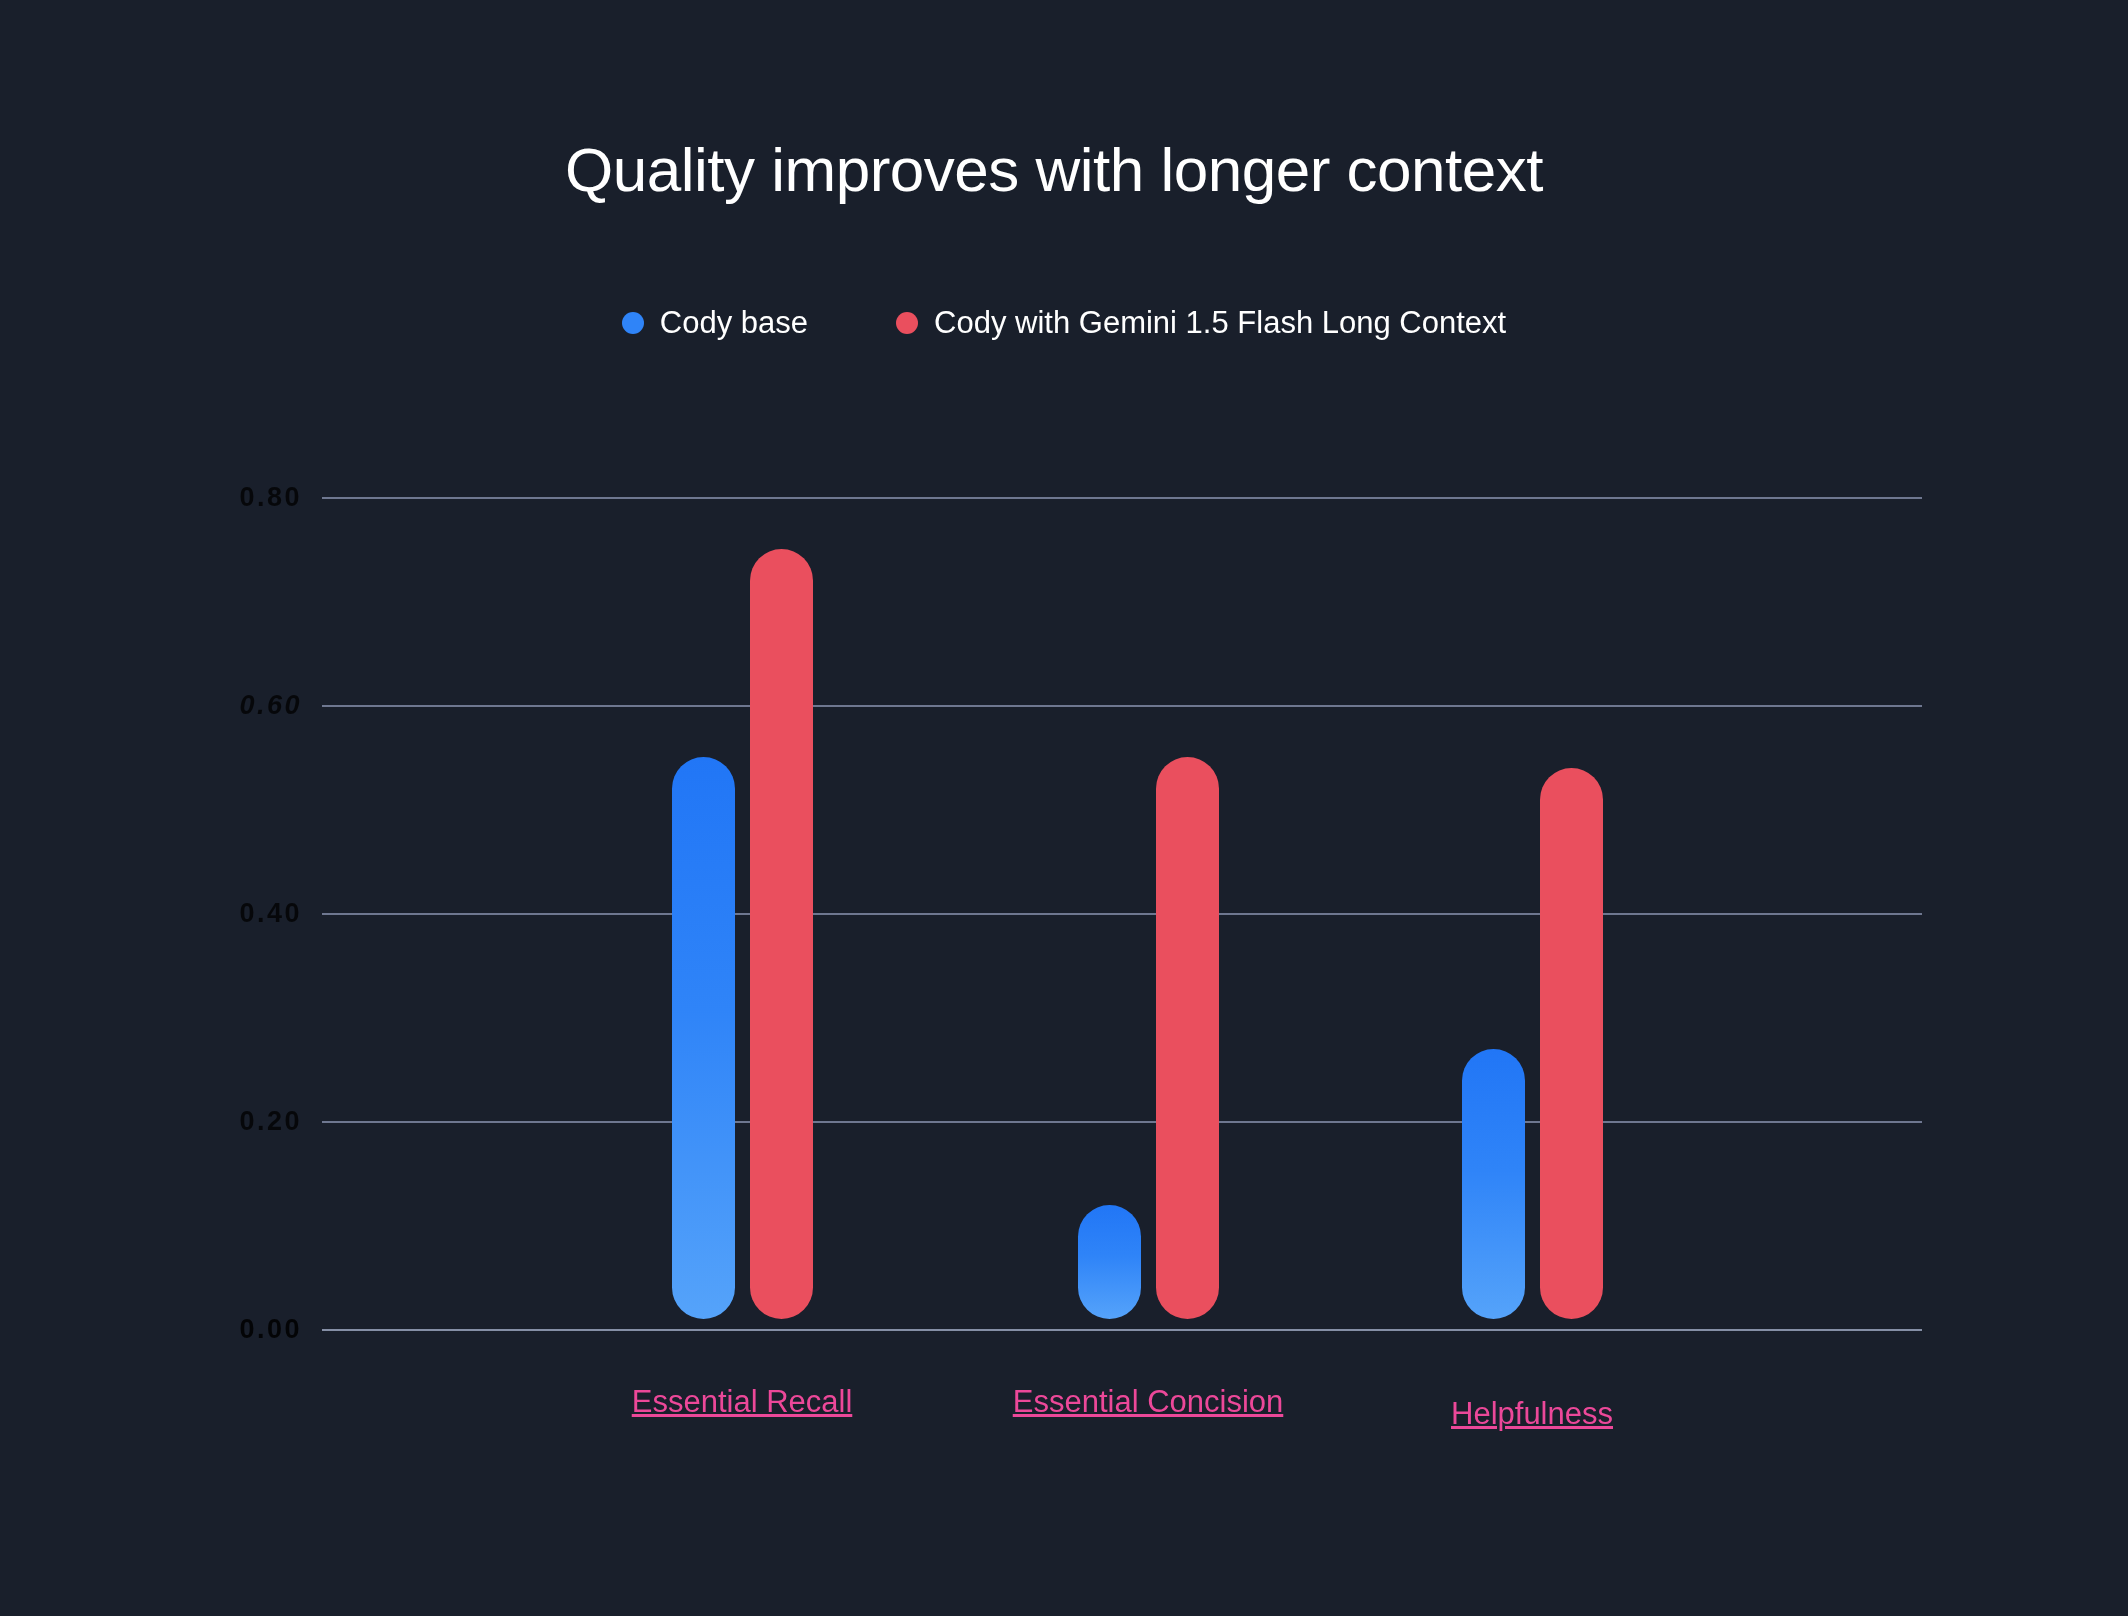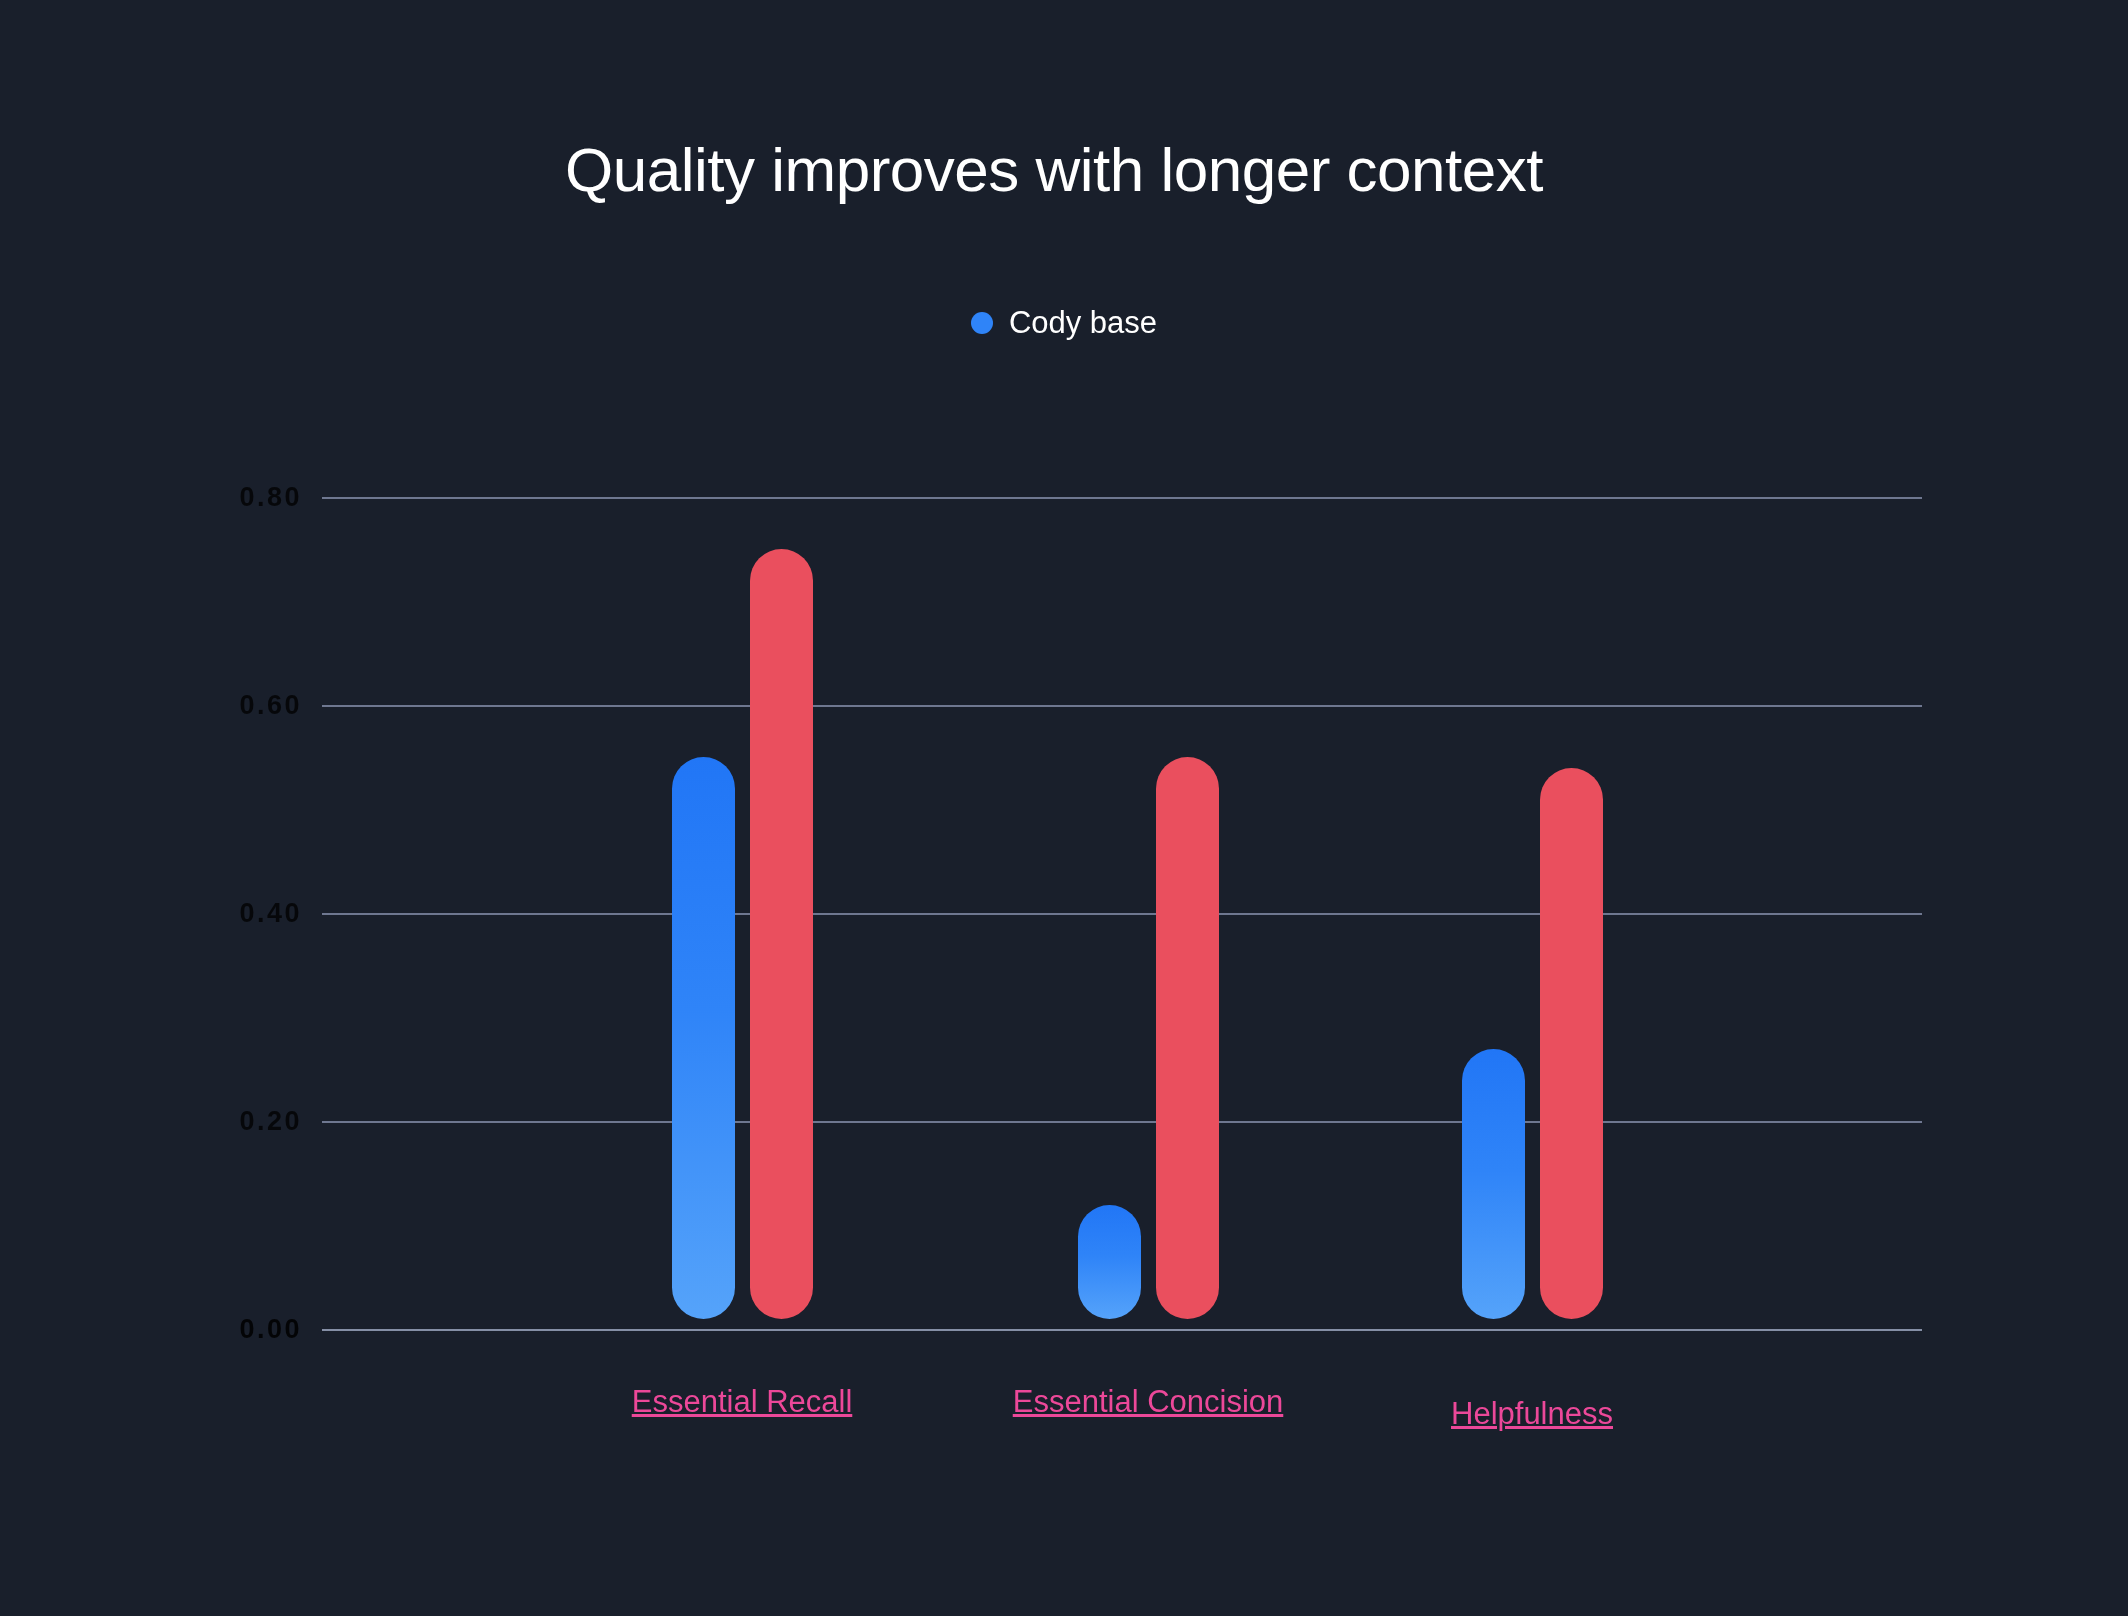--- a/index.html
+++ b/index.html
@@ -131,29 +131,33 @@
 
 <div class="page">
 
   <div class="chart-title">Quality improves with longer context</div>
 
   <div class="legend">
     <div class="legend-item">
       <span class="legend-swatch" style="background: rgb(47, 132, 248);"></span>
       <span class="legend-label">Cody base</span>
     </div>
+    <div class="legend-item">
+      <span class="legend-swatch" style="background: rgb(234, 79, 94);"></span>
+      <span class="legend-label">Cody with Gemini 1.5 Flash Long Context</span>
+    </div>
   </div>
 
   <div class="plot">
 
     <div class="gridline" style="top:0px;">
       <span class="ytick-label" style="top:0px;">0.80</span>
     </div>
     <div class="gridline" style="top:208px;">
-      <span class="ytick-label" style="top:0px;">0.60</span>
+      <span class="ytick-label" style="top:0px;font-style:italic;">0.60</span>
     </div>
     <div class="gridline" style="top:416px;">
       <span class="ytick-label" style="top:0px;">0.40</span>
     </div>
     <div class="gridline" style="top:624px;">
       <span class="ytick-label" style="top:0px;">0.20</span>
     </div>
     <div class="gridline baseline" style="top:832px;">
       <span class="ytick-label" style="top:0px;">0.00</span>
     </div>

